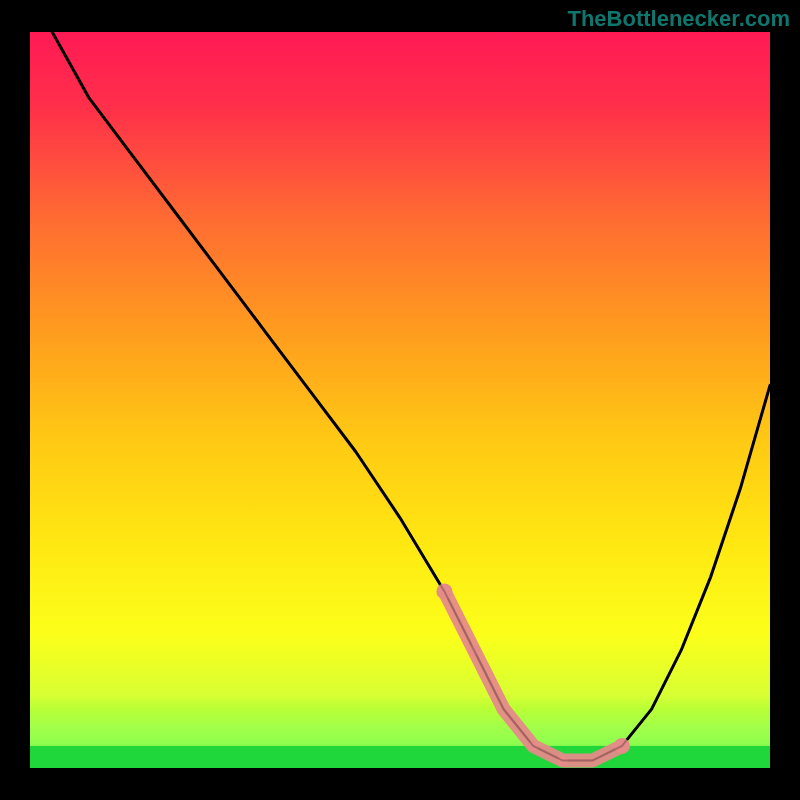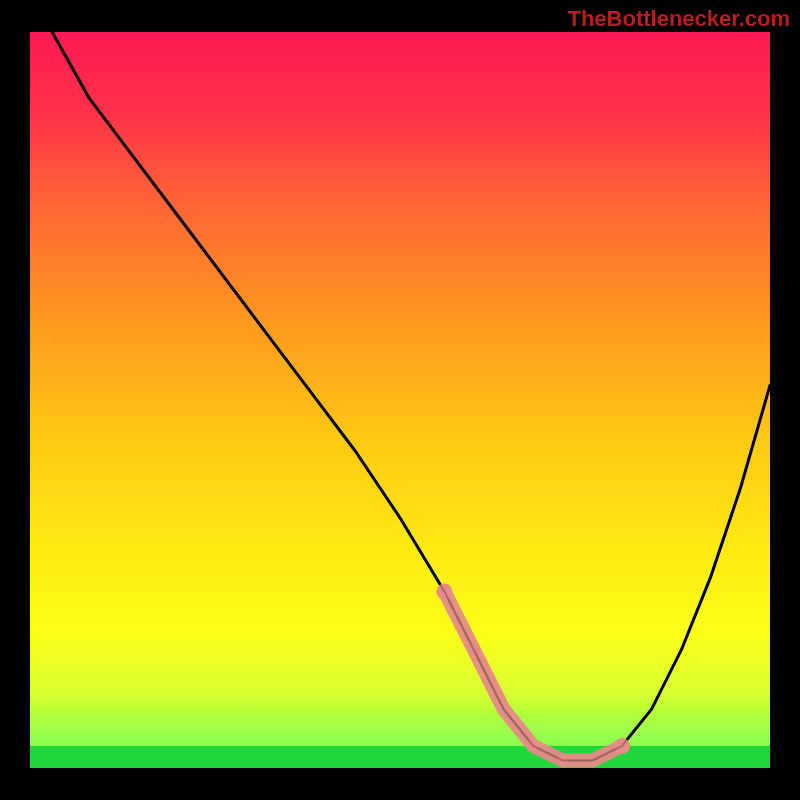--- a/index.html
+++ b/index.html
@@ -13,21 +13,21 @@
   }
   .container {
     position: relative;
     width: 800px;
     height: 800px;
   }
   .watermark {
     position: absolute;
     top: 6px;
     right: 10px;
-    color: #b91c1c;
+    color: #0f766e;
     font-size: 22px;
     font-weight: 600;
     z-index: 10;
     user-select: none;
   }
   svg {
     display: block;
   }
 </style>
 </head>

